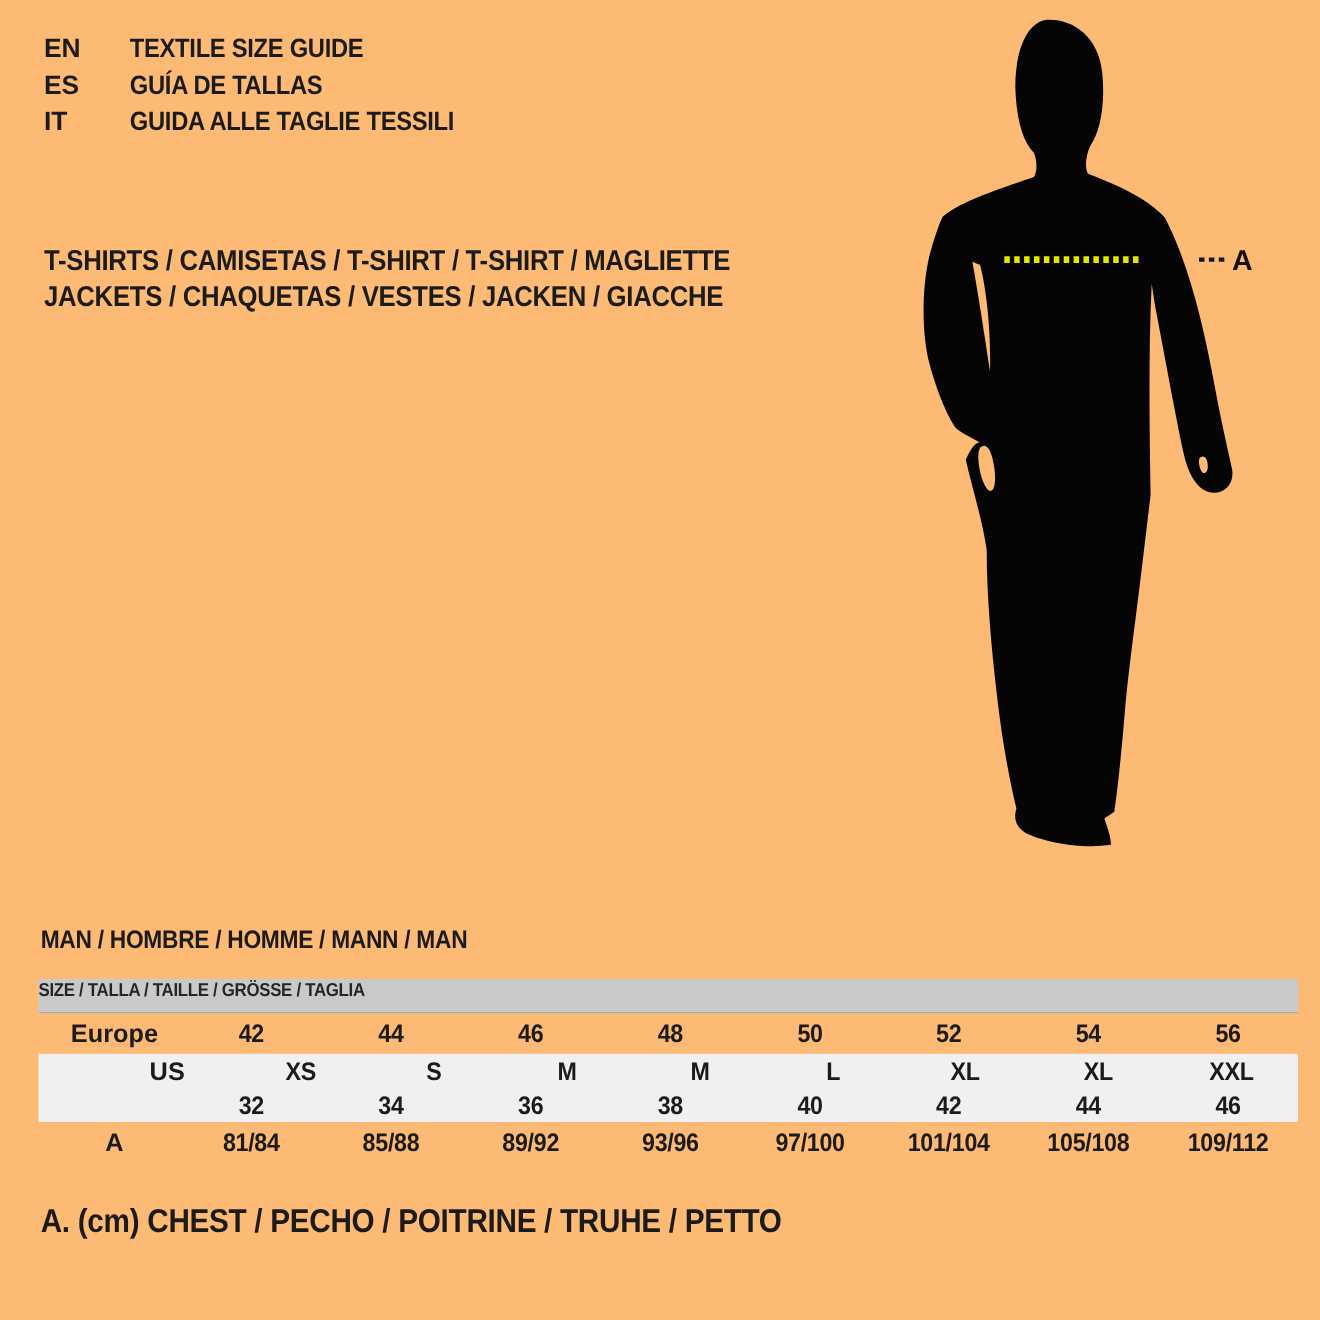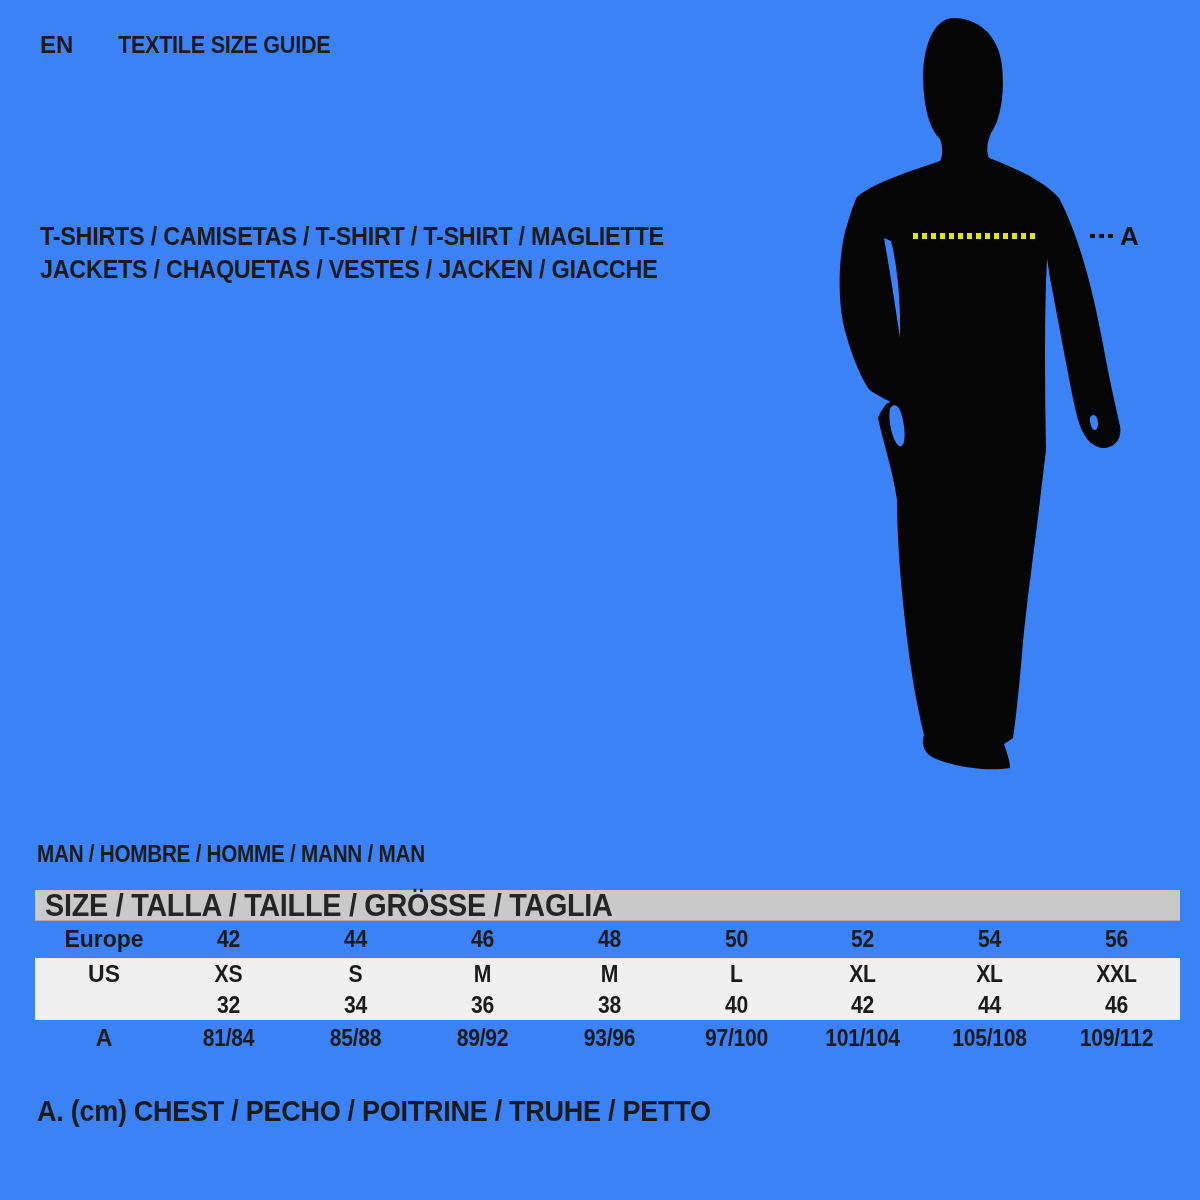--- a/index.html
+++ b/index.html
@@ -1,17 +1,17 @@
 <!DOCTYPE html>
 <html><head>
 <meta charset="utf-8">
 <style>
   html,body{margin:0;padding:0;background:#ffffff;}
   .canvas{
-    position:relative;width:1200px;height:1200px;background:#3b82f6;overflow:hidden;
+    position:relative;width:1200px;height:1200px;background:#fdba74;overflow:hidden;
     font-family:"Liberation Sans","DejaVu Sans",sans-serif;
     font-weight:bold;color:#1b1b1b;
   }
   .cx{display:inline-block;transform:scaleX(0.9);transform-origin:0 50%;letter-spacing:-0.3px;white-space:nowrap;}
 
   
   .langs{position:absolute;left:40px;top:28px;}
   .lang-row{display:grid;grid-template-columns:78px auto;height:33px;line-height:33px;font-size:24px;}
 
   
@@ -20,43 +20,51 @@
   
   .figure{position:absolute;left:790px;top:0;width:410px;height:800px;}
   .figure svg{position:absolute;left:0;top:0;}
   .measure-a{position:absolute;left:330px;top:221px;font-size:26px;color:#111;}
 
   
   .man-label{position:absolute;left:37px;top:841px;font-size:23px;}
 
   
   .size-table{position:absolute;left:35px;top:890px;width:1145px;font-size:23px;}
-  .t-header{height:31px;background:#c9c9c9;display:flex;align-items:center;padding-left:10px;
-            font-size:32px;color:#252525;border-bottom:1px solid #ababab;box-sizing:border-box;}
+  .t-header{height:31px;background:#c9c9c9;display:flex;align-items:flex-start;
+            font-size:17px;color:#252525;border-bottom:1px solid #ababab;box-sizing:border-box;}
   .trow{display:grid;grid-template-columns:130px repeat(8,1fr);align-items:center;}
   .trow.shade{background:#f0f0f0;}
   .trow:nth-child(1){height:37px;}
-  .trow:nth-child(2){height:32px;}
+  .trow:nth-child(2){height:32px;padding-left:48px;}
   .trow:nth-child(3){height:30px;}
   .trow:nth-child(4){height:37px;}
   .tlabel{padding-left:8px;text-align:center;}
   .tcell{text-align:center;transform:scaleX(0.92);letter-spacing:-0.3px;}
 
   
   .footnote{position:absolute;left:37px;top:1094px;font-size:30px;}
 </style>
 </head>
 <body>
 
 <div class="canvas">
 
   <section class="langs">
       <div class="lang-row">
         <span>EN</span>
         <span class="cx">TEXTILE SIZE GUIDE</span>
+      </div>
+      <div class="lang-row">
+        <span>ES</span>
+        <span class="cx">GUÍA DE TALLAS</span>
+      </div>
+      <div class="lang-row">
+        <span>IT</span>
+        <span class="cx">GUIDA ALLE TAGLIE TESSILI</span>
       </div>
     </section>
 
   <section class="categories">
     <div><span class="cx">T-SHIRTS / CAMISETAS / T-SHIRT / T-SHIRT / MAGLIETTE</span></div>
     <div><span class="cx">JACKETS / CHAQUETAS / VESTES / JACKEN / GIACCHE</span></div>
   </section>
 
   <div class="figure">
     <svg width="410" height="800" viewBox="790 0 410 800" aria-hidden="true">

